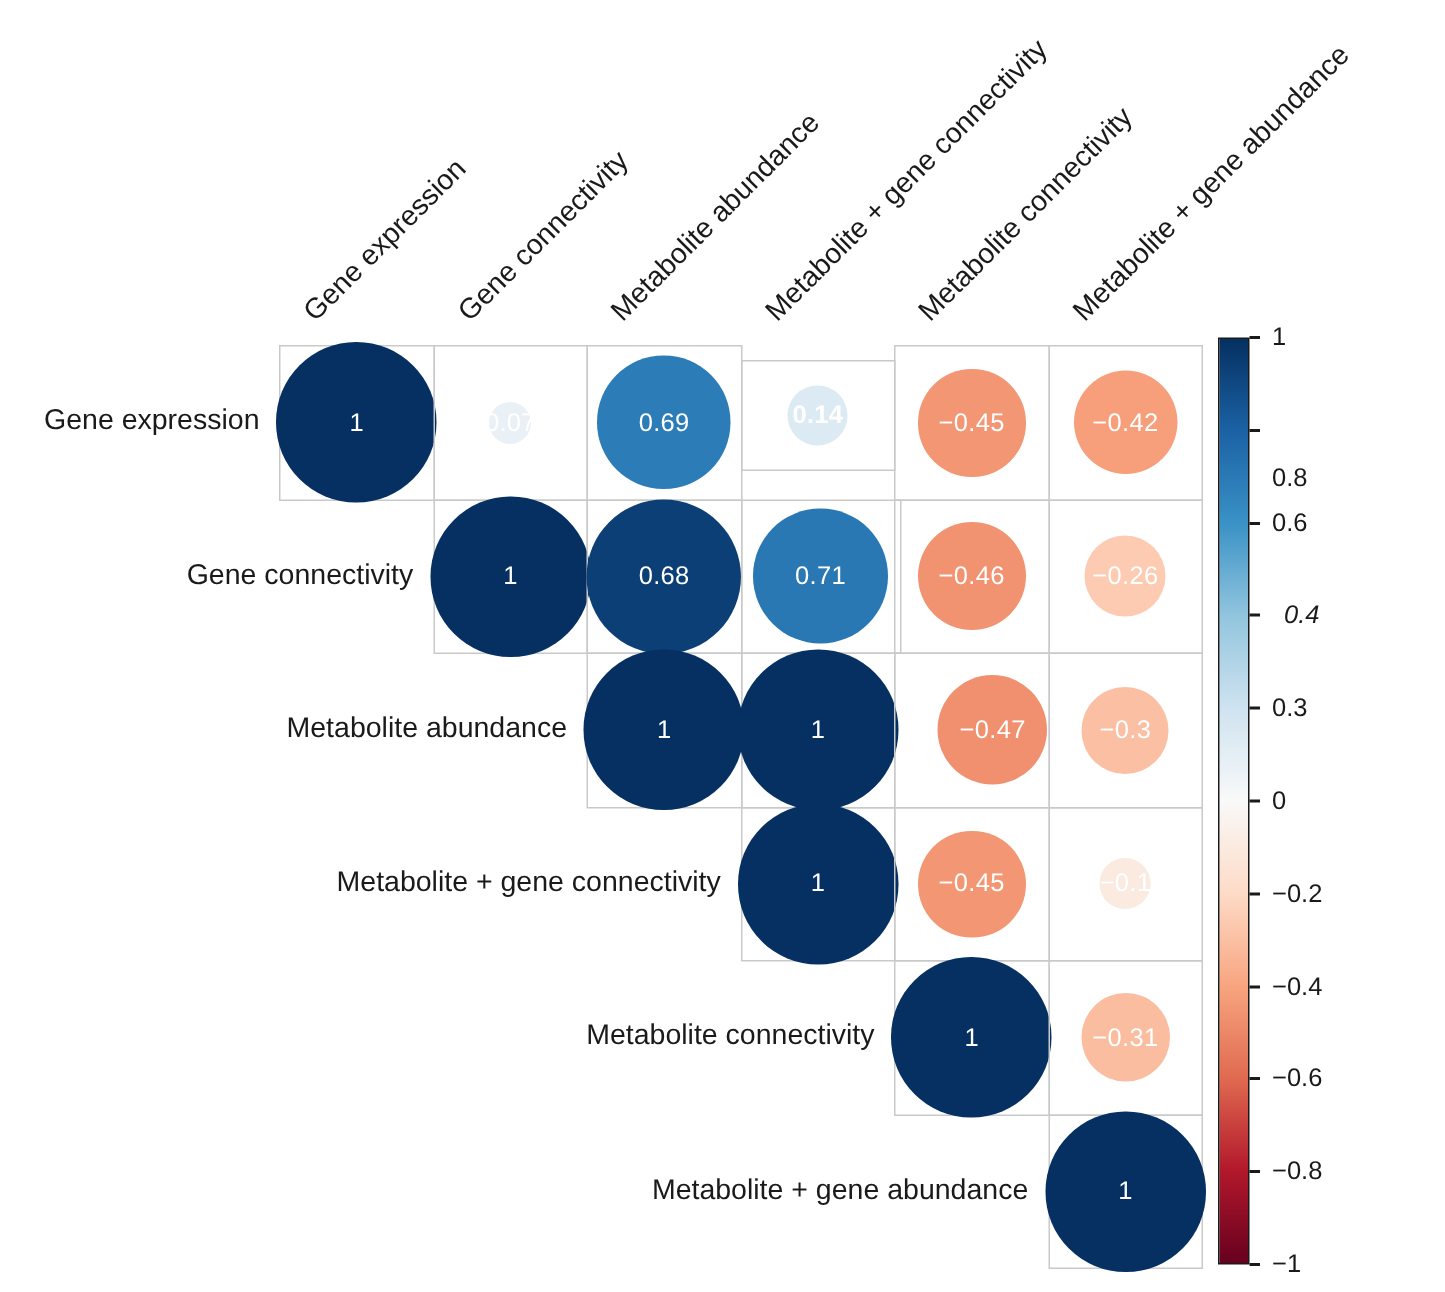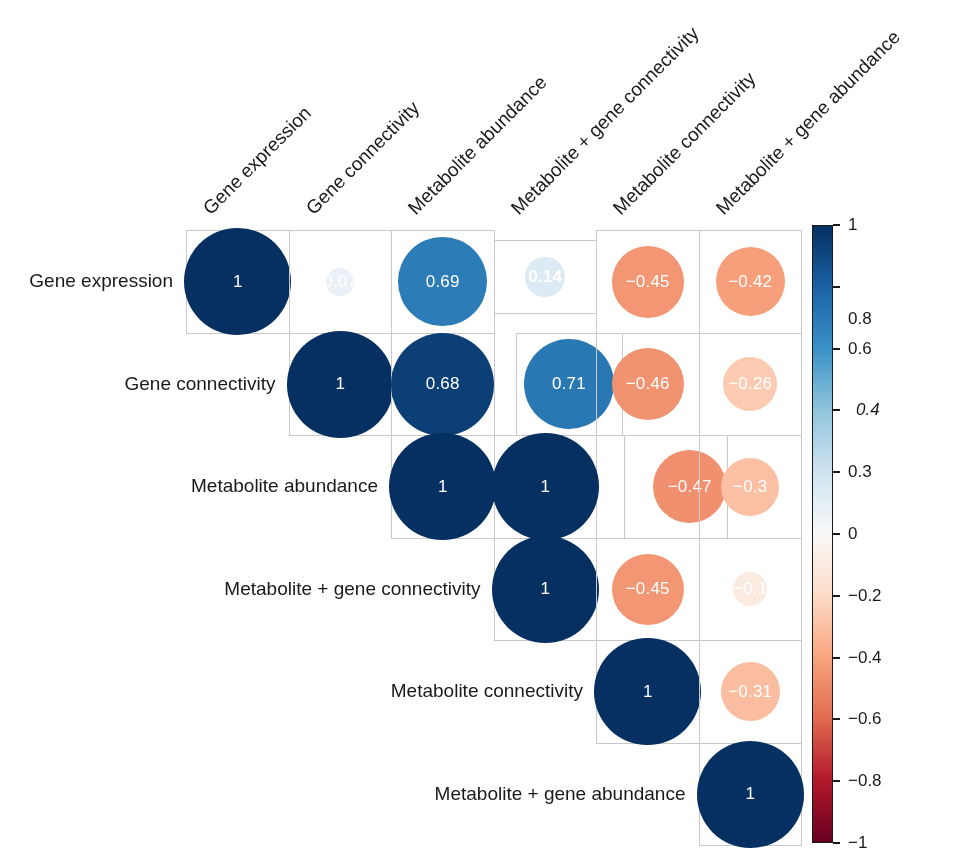--- a/index.html
+++ b/index.html
@@ -121,41 +121,41 @@
         <span class="corr-value">−0.42</span>
       </div>
       <div class="matrix-cell" style="left: 288.5px; top: 332.5px; width: 103.5px; height: 103.5px; background: transparent;">
         <div class="corr-circle" style="width: 106.6px; height: 106.6px; background: rgb(5, 48, 97);"></div>
         <span class="corr-value">1</span>
       </div>
       <div class="matrix-cell" style="left: 391px; top: 332.5px; width: 103.5px; height: 103.5px; background: transparent;">
         <div class="corr-circle" style="width: 103.353px; height: 103.353px; background: rgb(12, 63, 117);"></div>
         <span class="corr-value">0.68</span>
       </div>
-      <div class="matrix-cell" style="left: 493.5px; top: 332.5px; width: 107px; height: 103.5px; background: transparent; margin-left: 22px;">
+      <div class="matrix-cell" style="left: 493.5px; top: 332.5px; width: 107px; height: 103.5px; background: transparent;">
         <div class="corr-circle" style="width: 89.8228px; height: 89.8228px; background: rgb(41, 120, 180);"></div>
         <span class="corr-value">0.71</span>
       </div>
       <div class="matrix-cell" style="left: 596px; top: 332.5px; width: 103.5px; height: 103.5px; background: transparent;">
         <div class="corr-circle" style="width: 72.2996px; height: 72.2996px; background: rgb(241, 147, 113);"></div>
         <span class="corr-value">−0.46</span>
       </div>
       <div class="matrix-cell" style="left: 698.5px; top: 332.5px; width: 103.5px; height: 103.5px; background: transparent;">
         <div class="corr-circle" style="width: 54.3555px; height: 54.3555px; background: rgb(252, 203, 177);"></div>
         <span class="corr-value">−0.26</span>
       </div>
       <div class="matrix-cell" style="left: 391px; top: 435px; width: 103.5px; height: 103.5px; background: transparent;">
         <div class="corr-circle" style="width: 106.6px; height: 106.6px; background: rgb(5, 48, 97);"></div>
         <span class="corr-value">1</span>
       </div>
       <div class="matrix-cell" style="left: 493.5px; top: 435px; width: 103.5px; height: 103.5px; background: transparent;">
         <div class="corr-circle" style="width: 106.6px; height: 106.6px; background: rgb(5, 48, 97);"></div>
         <span class="corr-value">1</span>
       </div>
-      <div class="matrix-cell" style="left: 624px; top: 435px; width: 103.5px; height: 103.5px; background: transparent; padding-left: 28px;">
+      <div class="matrix-cell" style="left: 596px; top: 435px; width: 103.5px; height: 103.5px; background: transparent; padding-left: 28px;">
         <div class="corr-circle" style="width: 73.0813px; height: 73.0813px; background: rgb(240, 144, 111);"></div>
         <span class="corr-value">−0.47</span>
       </div>
       <div class="matrix-cell" style="left: 698.5px; top: 435px; width: 103.5px; height: 103.5px; background: transparent;">
         <div class="corr-circle" style="width: 58.3872px; height: 58.3872px; background: rgb(251, 192, 163);"></div>
         <span class="corr-value">−0.3</span>
       </div>
       <div class="matrix-cell" style="left: 493.5px; top: 537.5px; width: 103.5px; height: 103.5px; background: transparent;">
         <div class="corr-circle" style="width: 106.6px; height: 106.6px; background: rgb(5, 48, 97);"></div>
         <span class="corr-value">1</span>

